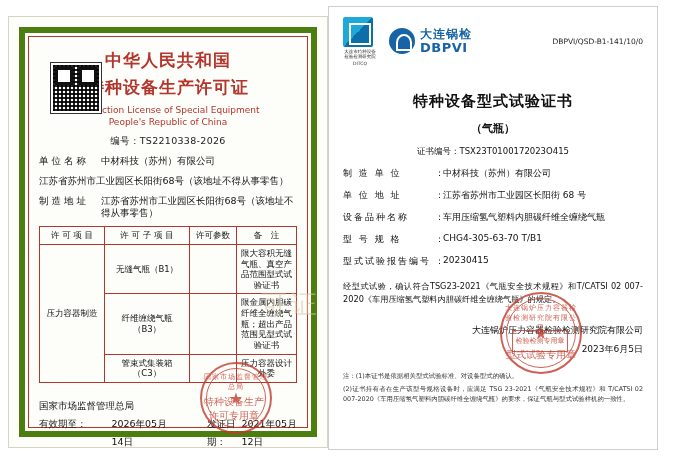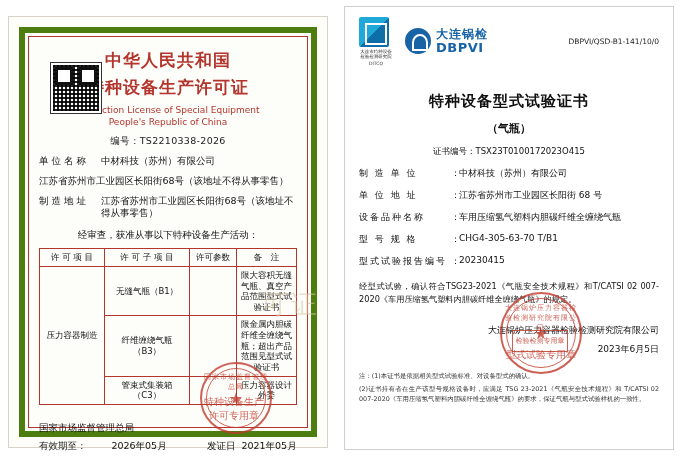--- a/index.html
+++ b/index.html
@@ -46,21 +46,21 @@
   .watermark-left{position:absolute;right:6px;top:270px;font-size:26px;color:#d9c9a8;opacity:.55;letter-spacing:4px;}
 
   .seal{position:absolute;border:2px solid #c0392b;border-radius:50%;color:#c0392b;}
   .seal .star{position:absolute;left:50%;top:50%;transform:translate(-50%,-50%);font-size:16px;color:#c0392b;}
   .seal .ring{position:absolute;left:4px;top:4px;right:4px;bottom:4px;border:1px solid #c0392b;border-radius:50%;}
   .seal-left{left:200px;top:362px;width:68px;height:68px;opacity:.78;}
   .seal-left .txt{position:absolute;left:0;right:0;top:8px;text-align:center;font-size:7px;letter-spacing:1px;}
   .seal-left .txt2{position:absolute;left:0;right:4px;bottom:9px;text-align:center;font-size:10px;}
 
   
-  .right-cert{position:absolute;left:344px;top:6px;width:330px;height:444px;background:#ffffff;border:1px solid #cfcfcf;box-sizing:border-box;padding:10px 14px;}
+  .right-cert{position:absolute;left:328px;top:6px;width:330px;height:444px;background:#ffffff;border:1px solid #cfcfcf;box-sizing:border-box;padding:10px 14px;}
   .rhead{display:flex;align-items:center;}
   .logo-sq{width:30px;height:30px;background:linear-gradient(135deg,#1fa9d8 0 50%,#0d6ea8 50% 100%);position:relative;border-radius:2px;}
   .logo-sq::after{content:"";position:absolute;left:6px;top:6px;width:18px;height:18px;border:2px solid #fff;}
   .logo-cap{font-size:4.5px;color:#333;text-align:center;width:34px;margin-top:2px;letter-spacing:0;}
   .logo-left{width:40px;text-align:center;}
   .dbpvi{display:flex;align-items:center;margin-left:6px;}
   .dbpvi .circ{width:26px;height:26px;border-radius:50%;background:#1763a6;position:relative;}
   .dbpvi .circ::after{content:"";position:absolute;left:7px;top:6px;width:12px;height:13px;border:2px solid #fff;border-radius:50% 50% 0 0;}
   .dbpvi .nm{margin-left:5px;line-height:1.05;}
   .dbpvi .nm .cn{font-size:12px;font-weight:bold;color:#1763a6;letter-spacing:1px;}
@@ -113,21 +113,20 @@
           <span class="val">中材科技（苏州）有限公司</span>
         </div>
         <div class="lrow">
           <span class="val">江苏省苏州市工业园区长阳街68号（该地址不得从事零售）</span>
         </div>
         <div class="lrow">
           <span class="lbl">制造地址</span>
           <span class="val">江苏省苏州市工业园区长阳街68号（该地址不得从事零售）</span>
         </div>
 
-        <div class="lnote">经审查，获准从事以下特种设备生产活动：</div>
 
         <table class="ltab">
           <tbody>
               <tr>
             <th class="col1">许 可 项 目</th>
             <th class="col2">许 可 子 项 目</th>
             <th class="col3">许可参数</th>
             <th>备　注</th>
           </tr>
           <tr>

